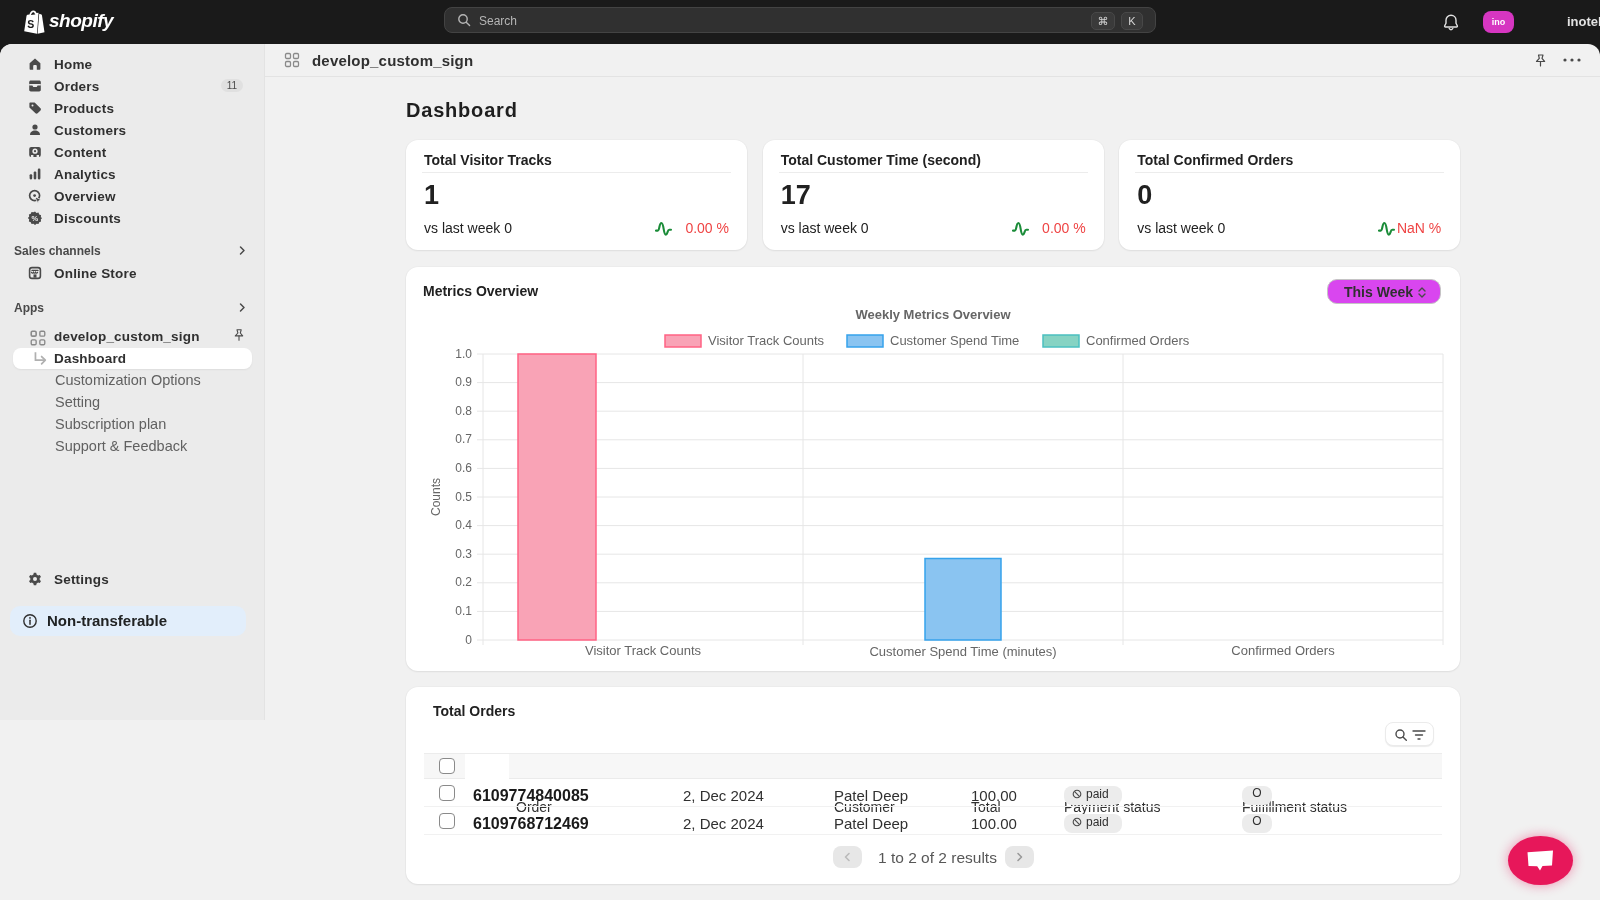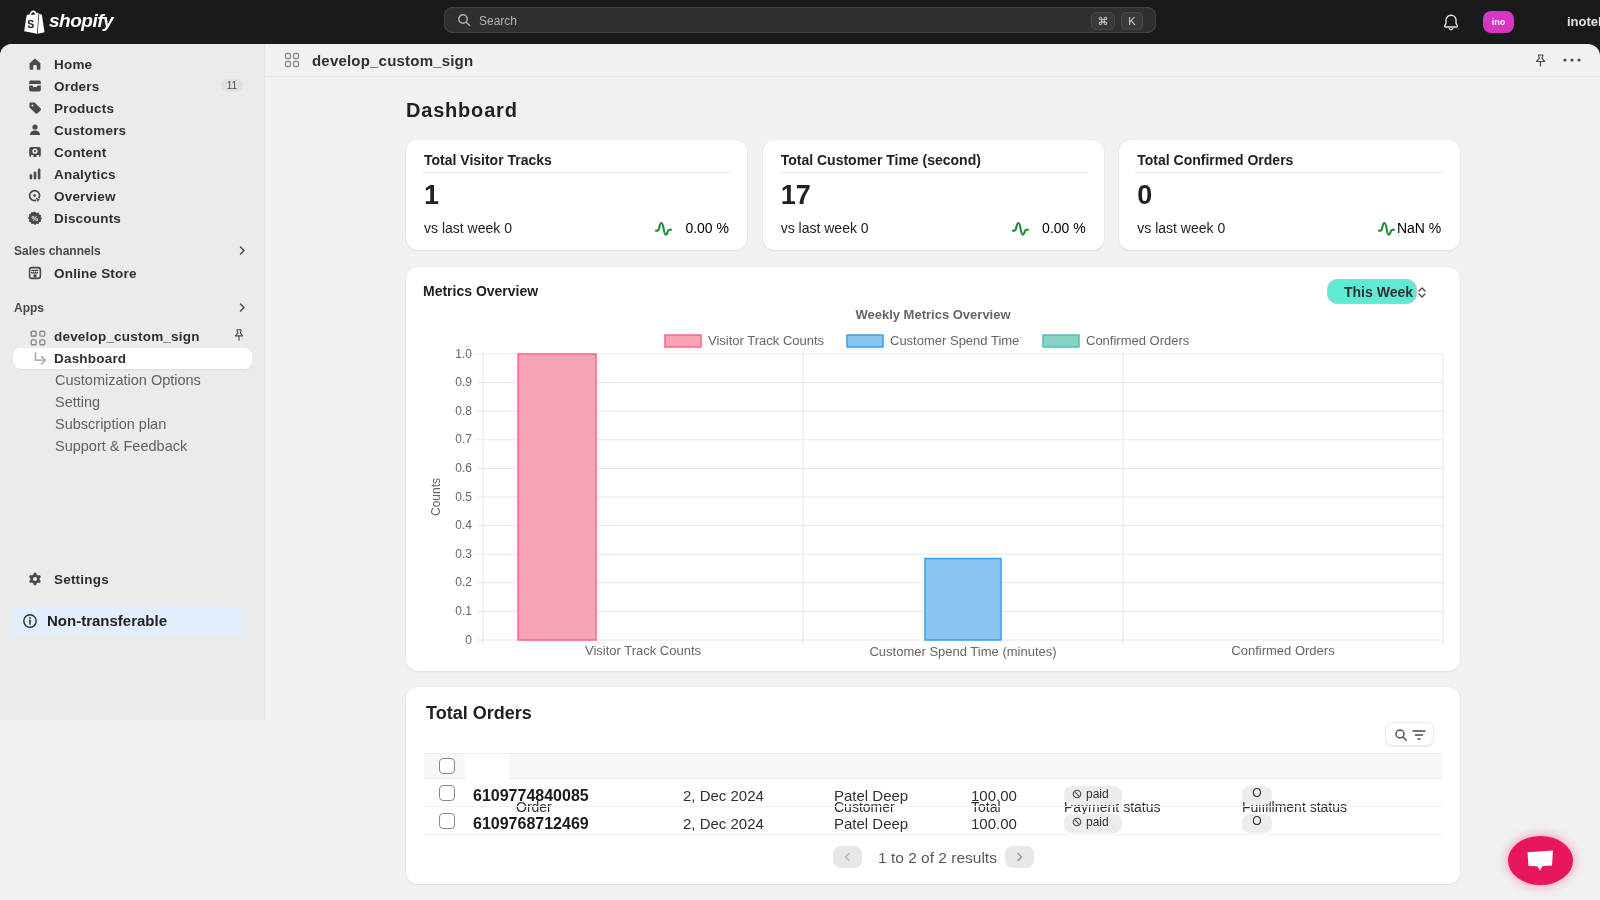--- a/index.html
+++ b/index.html
@@ -42,30 +42,30 @@
   #apphead .aicon { position:absolute; left:19px; top:8px; }
   #apphead .aname { position:absolute; left:47px; top:8px; font-size:15px; font-weight:700; color:#303030; letter-spacing:0.2px; }
   #h1 { position:absolute; left:406px; top:56px; font-size:20px; font-weight:700; color:#1f1f1f; line-height:20px; letter-spacing:0.8px; }
 
   .card { position:absolute; background:#fff; border-radius:12px; box-shadow:0 1px 2px rgba(26,26,26,.07), 0 0 0 1px rgba(0,0,0,.02); }
   .statcard { top:96px; width:341px; height:110px; }
   .stitle { position:absolute; left:18px; top:12px; font-size:14px; font-weight:700; color:#212121; }
   .sdiv { position:absolute; left:16px; right:16px; top:32px; height:1px; background:#ececec; }
   .snum { position:absolute; left:18px; top:42px; font-size:27px; font-weight:700; color:#212121; line-height:27px; }
   .svs { position:absolute; left:18px; top:80px; font-size:14px; color:#212121; }
-  .spct { position:absolute; right:13px; top:80px; font-size:14px; color:#000000; }
+  .spct { position:absolute; right:13px; top:80px; font-size:14px; color:#ef4444; }
   .spulse { position:absolute; top:81px; }
 
   #metricscard { left:406px; top:223px; width:1054px; height:404px;padding-left:44px; }
   #mtitle { position:absolute; left:17px; top:16px; font-size:14px; font-weight:700; color:#212121; }
-  #thisweek { position:absolute; left:921px; top:12px; width:90px; height:25px; background:#5eead4; border:1px solid #c4c4c4; border-radius:10px; }
+  #thisweek { position:absolute; left:921px; top:12px; width:114px; height:25px; background:#d946ef; border:1px solid #c4c4c4; border-radius:10px; }
   #thisweek span { position:absolute; left:16px; top:4px; font-size:14px; font-weight:700; color:#303030; }
 
   #orderscard { left:406px; top:643px; width:1054px; height:197px; }
-  #otitle { position:absolute; left:20px; top:16px; font-size:18px; font-weight:700; color:#212121;text-align:center; }
+  #otitle { position:absolute; left:27px; top:16px; font-size:14px; font-weight:700; color:#212121;text-align:center; }
   #sfbtn { position:absolute; left:979px; top:35px; width:49px; height:24px; background:#fff; border:1px solid #ebebeb; border-radius:8px; box-shadow:0 1px 1px rgba(0,0,0,.08); }
 
   #tbl { position:absolute; left:18px; top:67px; width:1018px; }
   #thead { position:absolute; left:0; top:-1px; width:1018px; height:26px; background:#f7f7f7; border-top:1px solid #ececec; border-bottom:1px solid #ebebeb; }
   #thead .spacer { position:absolute; left:41px; top:0; width:44px; height:25px; background:#fff; }
   .hcell { position:absolute; top:5px; font-size:14px; color:#303030;margin-top:40px; }
   .trow { position:absolute; left:0; width:1018px; height:28px; border-bottom:1px solid #f1f1f1; }
   .cbox { position:absolute; left:15px; width:16px; height:16px; background:#fff; border:1.5px solid #8a8a8a; border-radius:4px; }
   .tcell { position:absolute; font-size:15px; color:#303030; }
   .ordnum { font-weight:700; color:#1a1a1a; font-size:16px; }

